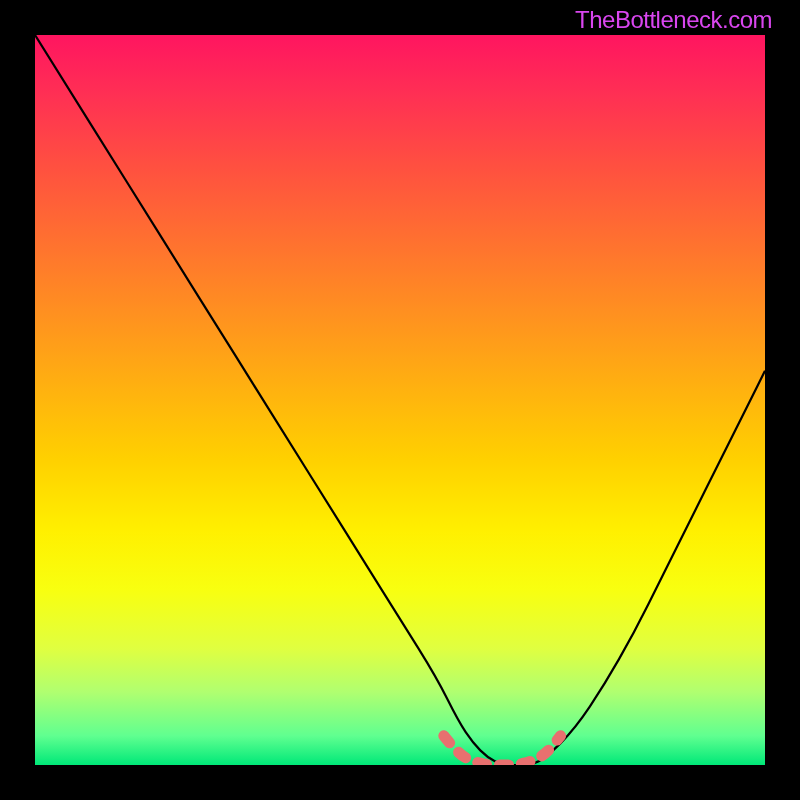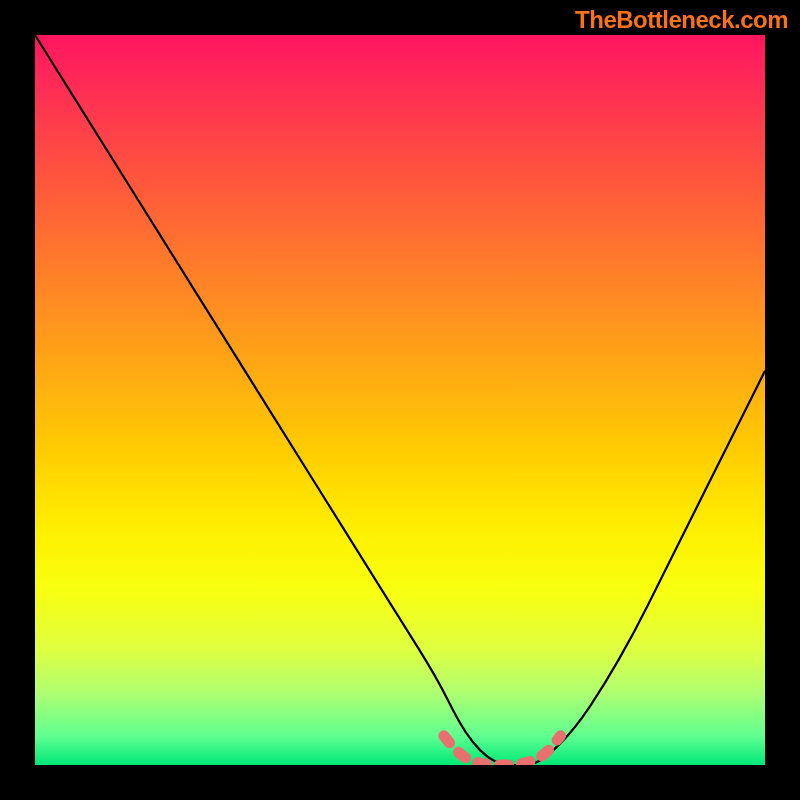--- a/index.html
+++ b/index.html
@@ -6,24 +6,24 @@
   body {
     width: 800px;
     height: 800px;
     background: #000;
     position: relative;
     font-family: Arial, sans-serif;
   }
   .watermark {
     position: absolute;
     top: 6px;
-    right: 12px;
-    color: #f97316;
+    right: 28px;
+    color: #d946ef;
     font-size: 24px;
-    font-weight: 700;
+    font-weight: 400;
     z-index: 10;
     letter-spacing: -0.5px;
   }
   .plot-area {
     position: absolute;
     left: 35px;
     top: 35px;
     width: 730px;
     height: 730px;
     overflow: hidden;

